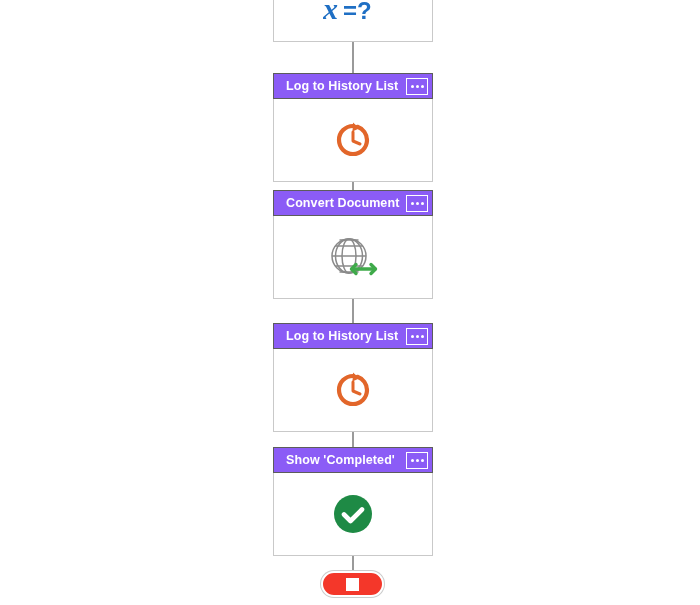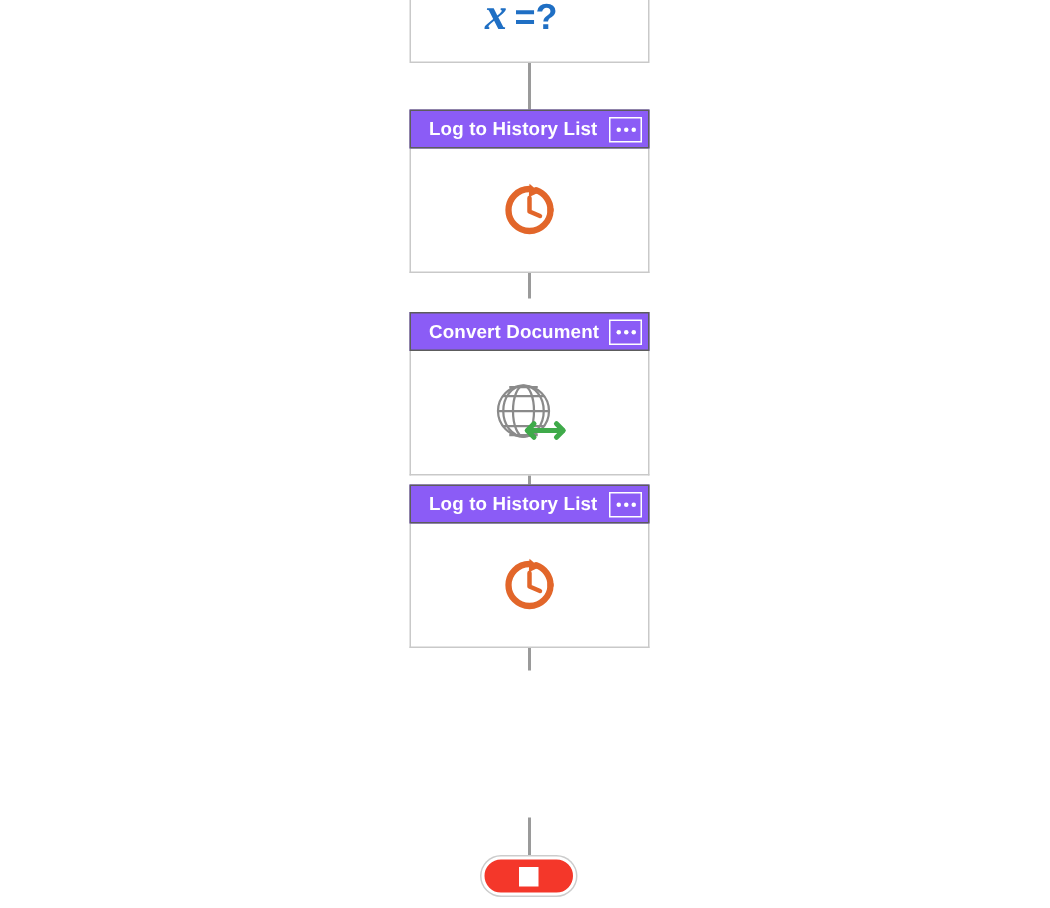--- a/index.html
+++ b/index.html
@@ -158,21 +158,21 @@
         <svg width="44" height="44" viewBox="0 0 44 44">
           <path d="M22 8 A14 14 0 1 0 36 22" fill="none" stroke="#e2662a" stroke-width="4.2" stroke-linecap="round"></path>
           <path d="M36 22 A14 14 0 0 0 26.5 8.8" fill="none" stroke="#e2662a" stroke-width="4.2" stroke-linecap="round"></path>
           <path d="M22 4.5 L28.5 10.2 L21.5 13.5 Z" fill="#e2662a"></path>
           <path d="M22 14 L22 23 L29 26" fill="none" stroke="#e2662a" stroke-width="3" stroke-linecap="round" stroke-linejoin="round"></path>
         </svg>
       </span>
     </div>
   </div>
 
-  <div class="node" style="top:208px;">
+  <div class="node" style="top:190px;">
     <div class="node-header">
       <span class="node-title">Convert Document</span>
       <span class="node-menu">
         <i></i>
           <i></i>
           <i></i>
       </span>
     </div>
     <div class="node-body body-h-100">
       <span class="icon-wrap">
@@ -211,18 +211,36 @@
         <svg width="44" height="44" viewBox="0 0 44 44">
           <path d="M22 8 A14 14 0 1 0 36 22" fill="none" stroke="#e2662a" stroke-width="4.2" stroke-linecap="round"></path>
           <path d="M36 22 A14 14 0 0 0 26.5 8.8" fill="none" stroke="#e2662a" stroke-width="4.2" stroke-linecap="round"></path>
           <path d="M22 4.5 L28.5 10.2 L21.5 13.5 Z" fill="#e2662a"></path>
           <path d="M22 14 L22 23 L29 26" fill="none" stroke="#e2662a" stroke-width="3" stroke-linecap="round" stroke-linejoin="round"></path>
         </svg>
       </span>
     </div>
   </div>
 
+  <div class="node" style="top:447px;">
+    <div class="node-header">
+      <span class="node-title">Show 'Completed'</span>
+      <span class="node-menu">
+        <i></i>
+          <i></i>
+          <i></i>
+      </span>
+    </div>
+    <div class="node-body body-h-100">
+      <span class="icon-wrap">
+        <svg width="44" height="44" viewBox="0 0 44 44">
+          <circle cx="22" cy="22" r="19" fill="#1e8a45"></circle>
+          <polyline points="13,22.5 19.5,29 31,17.5" fill="none" stroke="#ffffff" stroke-width="4.6" stroke-linecap="round" stroke-linejoin="round"></polyline>
+        </svg>
+      </span>
+    </div>
+  </div>
 
   <div class="stop-button">
     <span class="stop-square"></span>
   </div>
 
 </div>
 
 </body></html>

